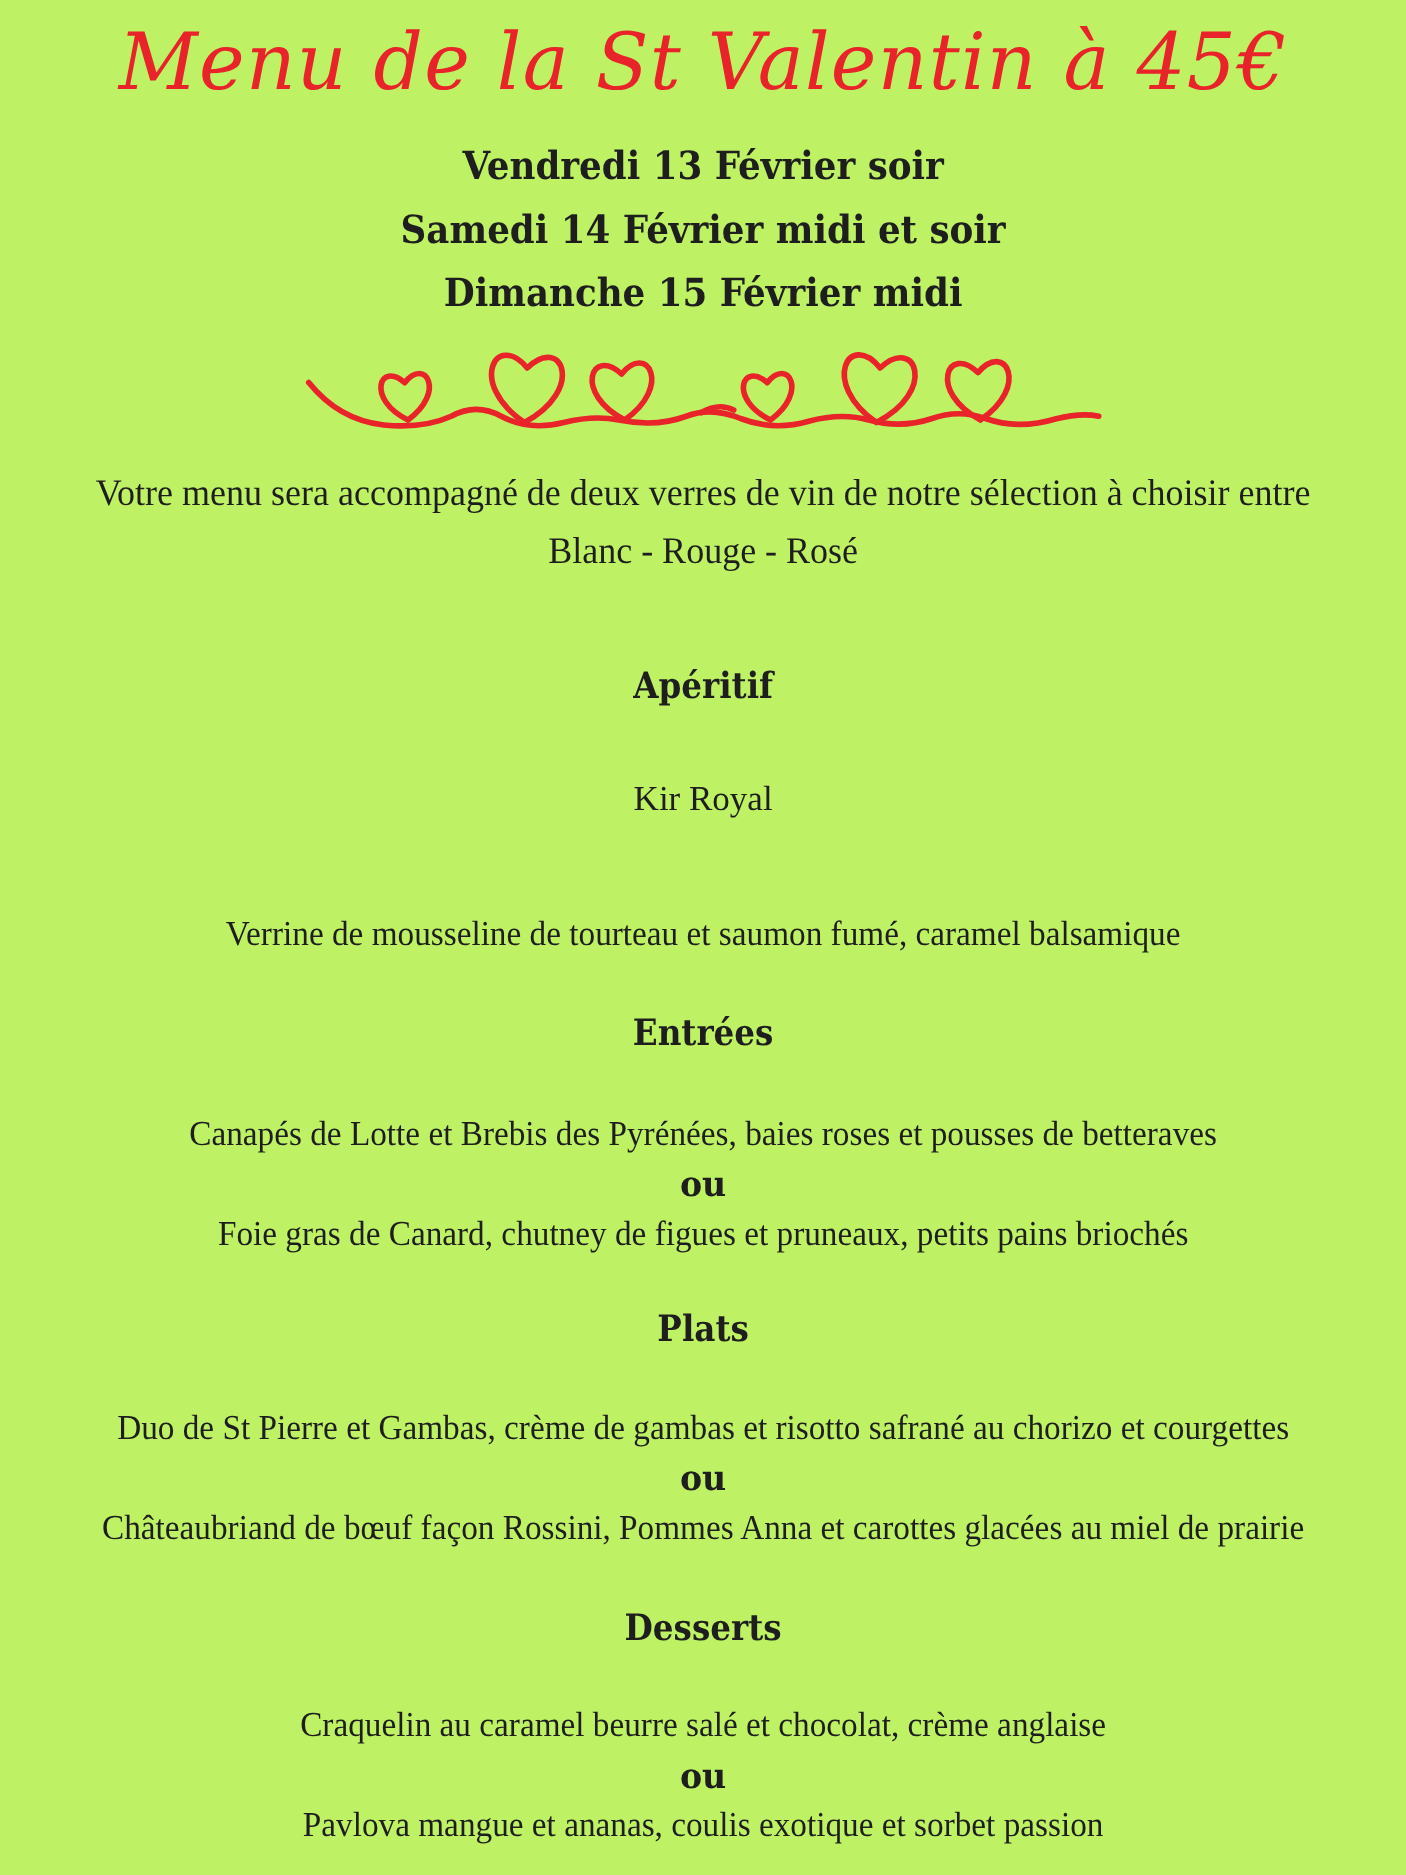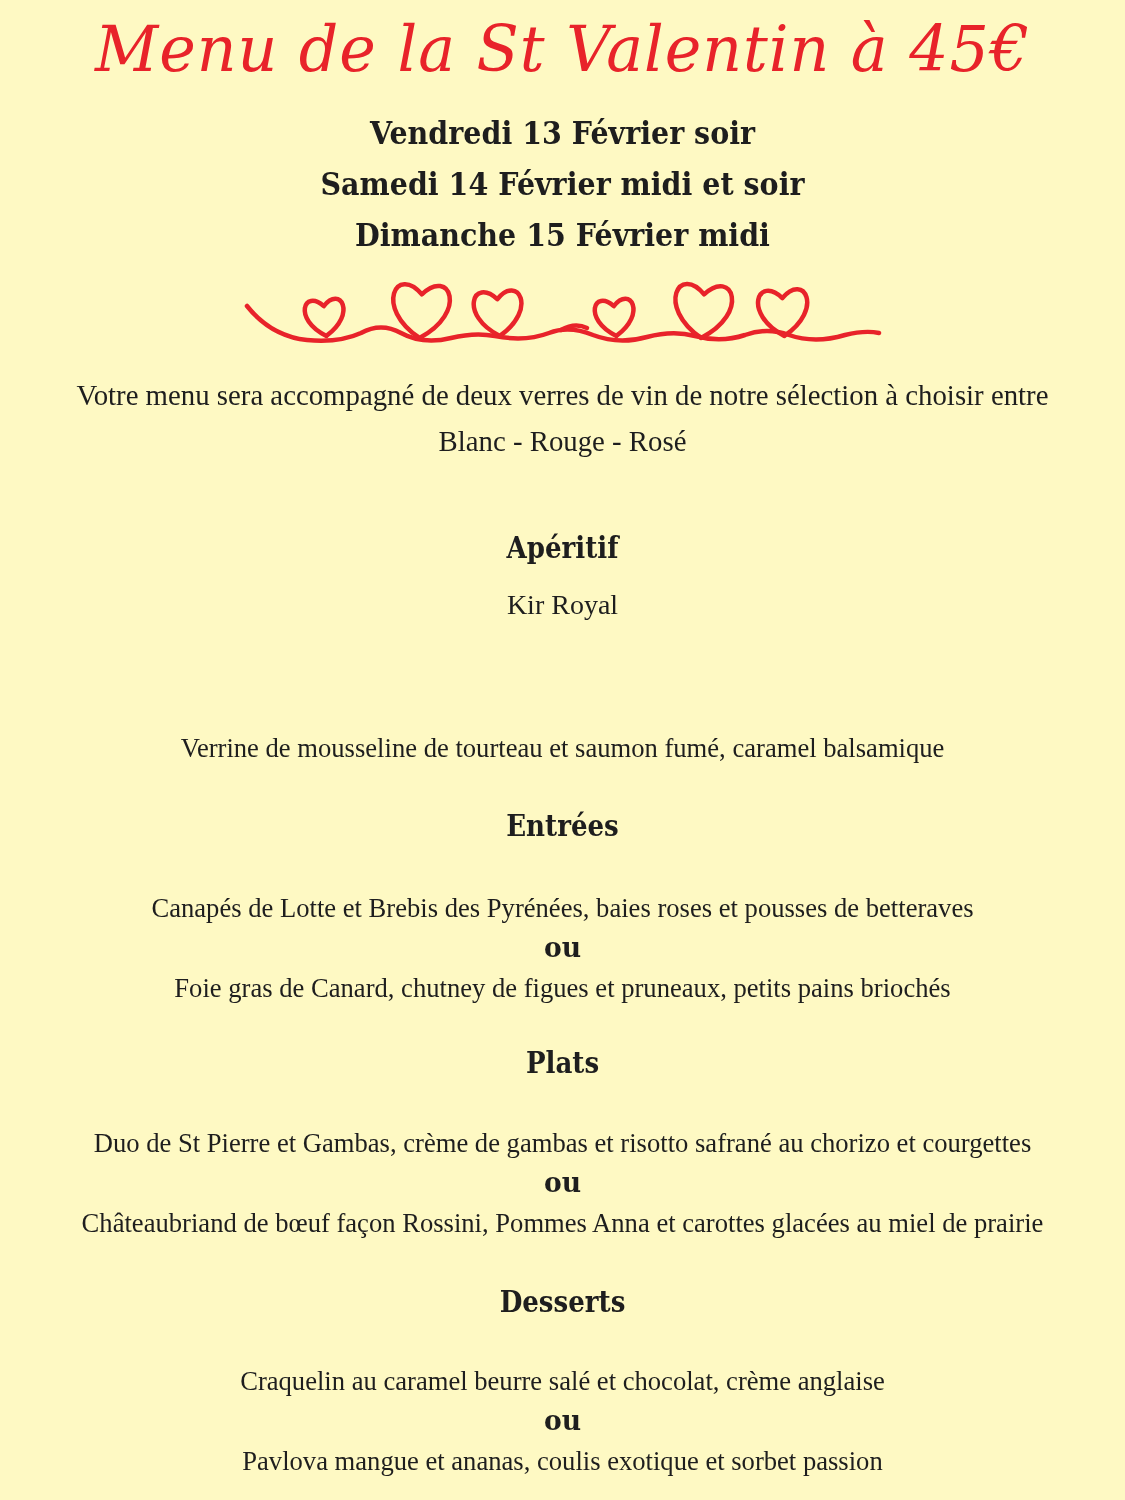--- a/index.html
+++ b/index.html
@@ -4,21 +4,21 @@
 <style>
   :root{
     --accent-red:#e8232a;
     --ink:#1e1e1e;
   }
   html,body{margin:0;padding:0;background:#ffffff;}
   .page{
     position:relative;
     width:1125px;
     height:1500px;
-    background:#fef9c3;
+    background:#bef264;
     overflow:hidden;
     font-family:"Liberation Serif", serif;
     color:var(--ink);
   }
   .block{
     position:absolute;
     left:0;
     width:100%;
     text-align:center;
     transform-origin:50% 50%;
@@ -65,21 +65,21 @@
     transform:scaleX(0.9);
   }
   .h-aperitif{ top:528px; }
   .h-entrees{ top:806px; }
   .h-plats{ top:1043px; }
   .h-desserts{ top:1282px; }
   .items{
     font-size:28px;
     line-height:40px;
   }
-  .ap-lines{ top:585px; }
+  .ap-lines{ top:620px; }
   .ap-note{ top:728px; transform:scaleX(0.95); }
   .entrees-lines{ top:888px; transform:scaleX(0.95); }
   .plats-lines{ top:1123px; transform:scaleX(0.95); }
   .desserts-lines{ top:1361px; transform:scaleX(0.95); }
   .ou{
     font-family:"DejaVu Serif", serif;
     font-weight:700;
     font-size:28px;
     line-height:40px;
   }

